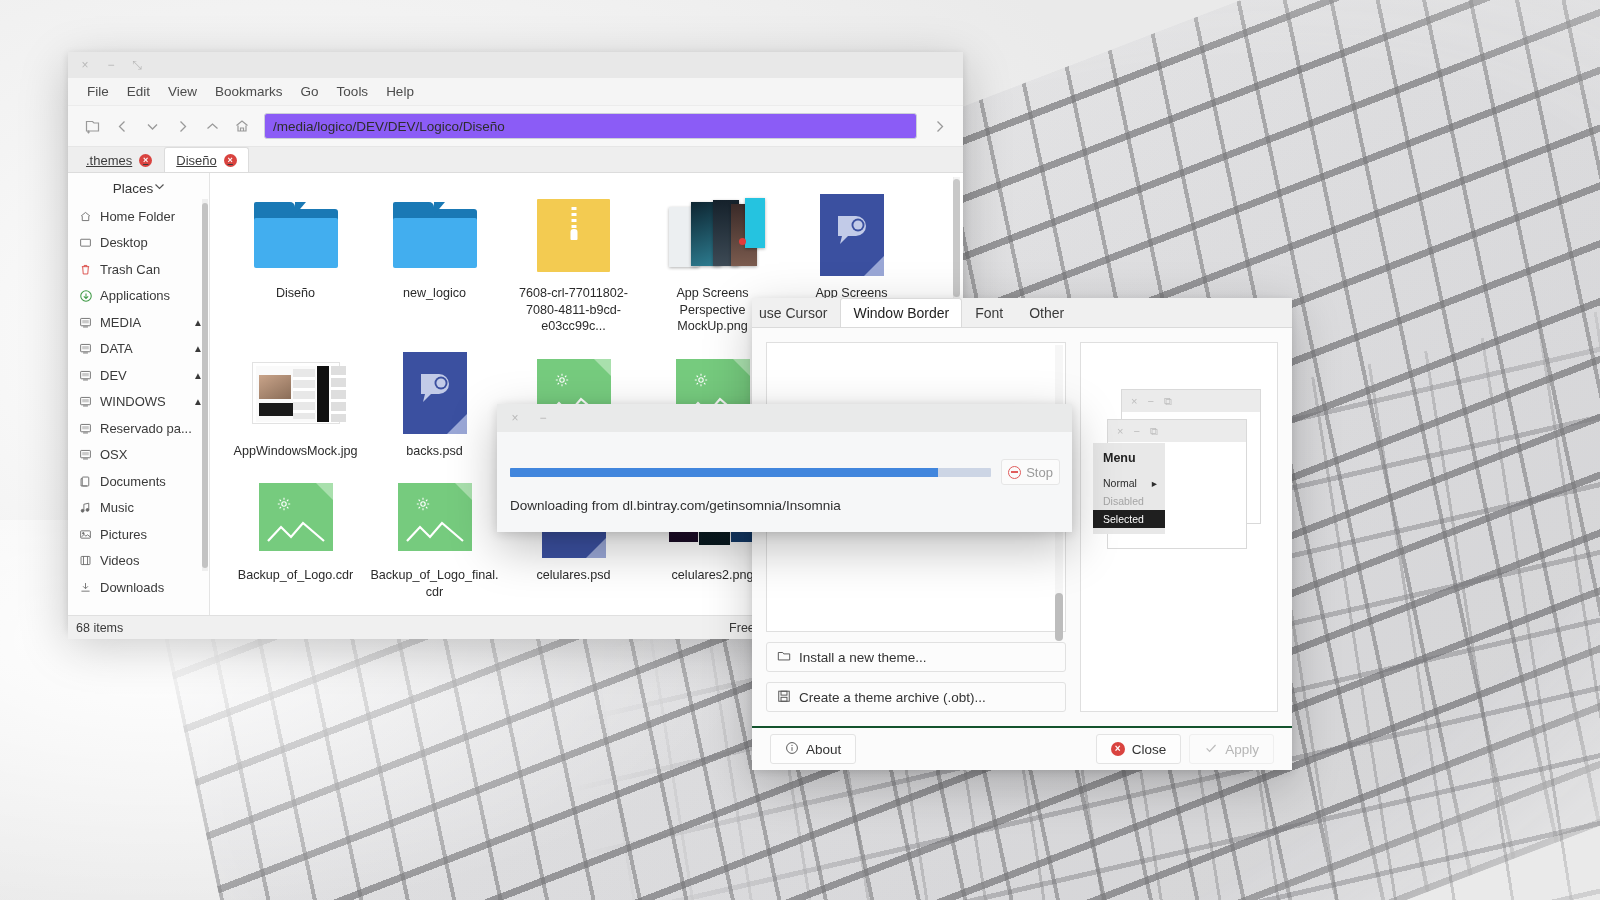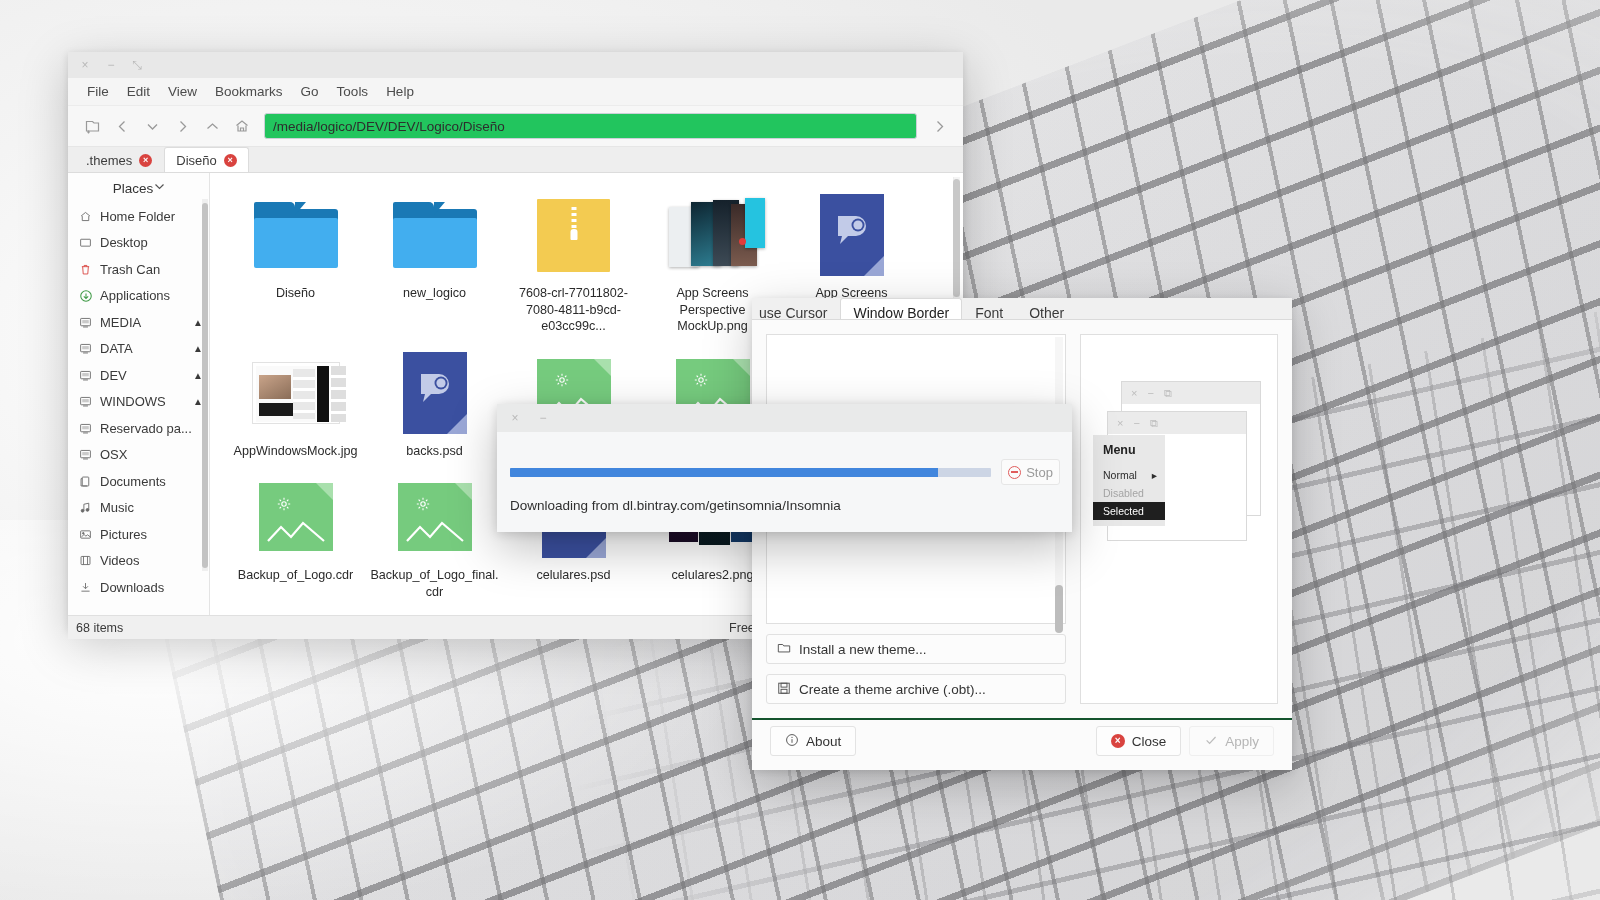--- a/index.html
+++ b/index.html
@@ -112,21 +112,21 @@
     color: #9a9a9a;
     border-radius: 3px;
   }
   .tbicon svg { display: block; }
   #fm-path {
     flex: 1;
     height: 26px;
     margin: 0 8px 0 6px;
     border: 1px solid #ccd0d8;
     border-radius: 3px;
-    background: #22c55e;
+    background: #8b5cf6;
     font-size: 13.5px;
     color: #2d2d2d;
     padding: 0 8px;
     line-height: 24px;
     font-family: "Liberation Sans", sans-serif;
     outline: none;
   }
   #fm-pathgo { color: #9a9a9a; width: 26px; }
 
   #fm-tabs {
@@ -138,20 +138,21 @@
   }
   .tab {
     height: 25px;
     display: flex; align-items: center; gap: 7px;
     padding: 0 11px;
     font-size: 13px;
     color: #3c3c3c;
     border: 1px solid transparent;
     border-bottom: none;
     border-radius: 3px 3px 0 0;
+    text-decoration: underline;
   }
   .tab.active {
     background: #ffffff;
     border-color: #dcdcdc;
   }
   .tab-close {
     width: 13px; height: 13px; border-radius: 50%;
     background: #d9433f;
     color: #fff;
     font-size: 9px; line-height: 13px; text-align: center;
@@ -310,21 +311,21 @@
   }
   #fm-status .right { margin-right: 8px; }
 
   
   #obconf {
     left: 752px; top: 298px;
     width: 540px; height: 472px;
     background: #fbfbfb;
   }
   #ob-tabs {
-    height: 22px;
+    height: 30px;
     display: flex; 
     padding-left: 0px;
     background: #f0f0f0;
     border-bottom: 1px solid #dadada;
     overflow: hidden;
   }
   .obtab {
     height: 29px;
     padding: 0 12px;
     display: flex; align-items: center;

